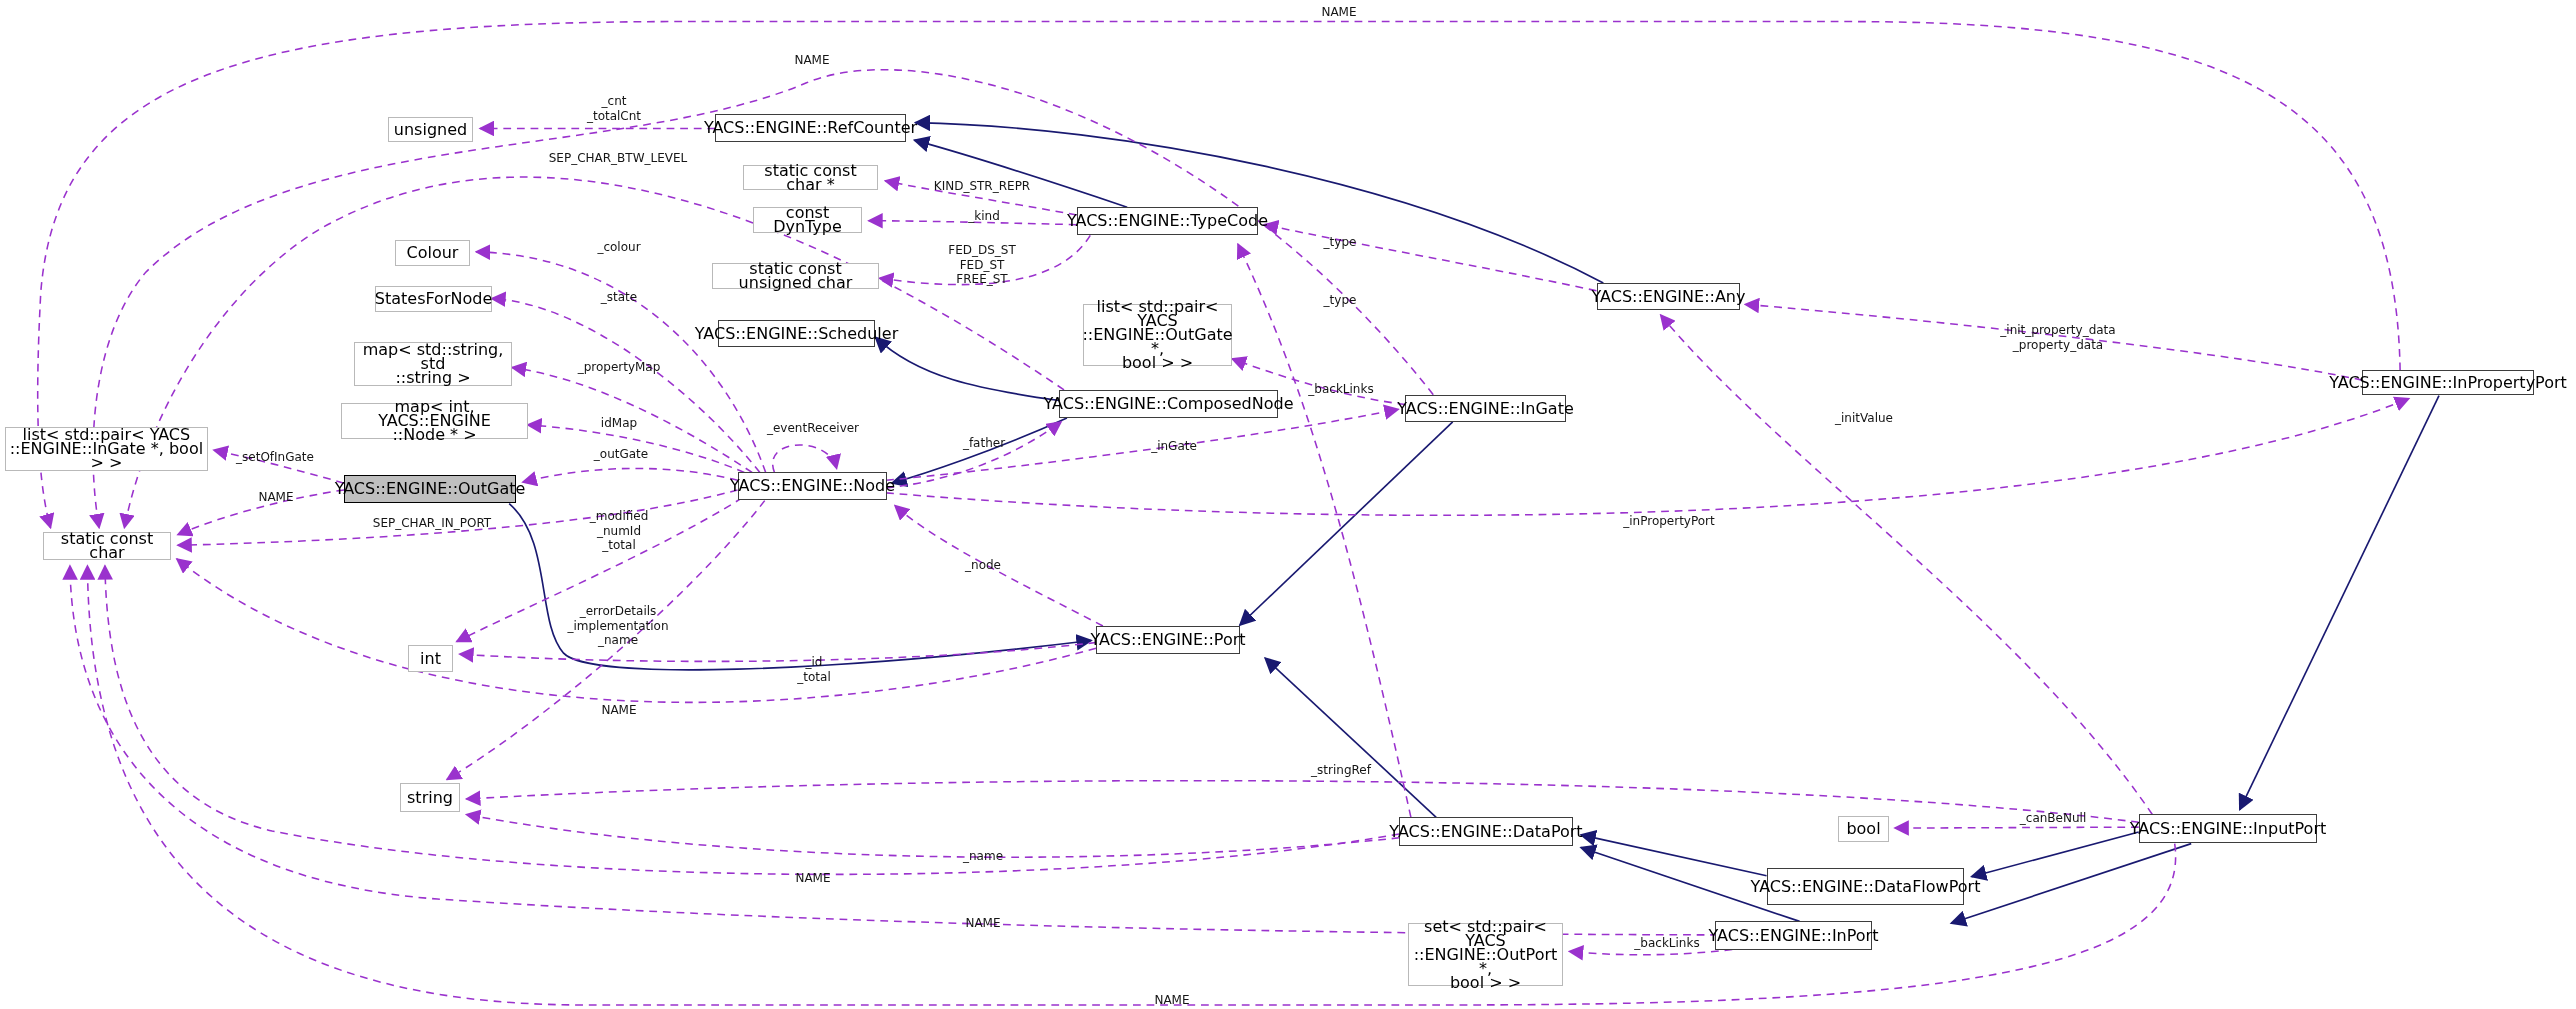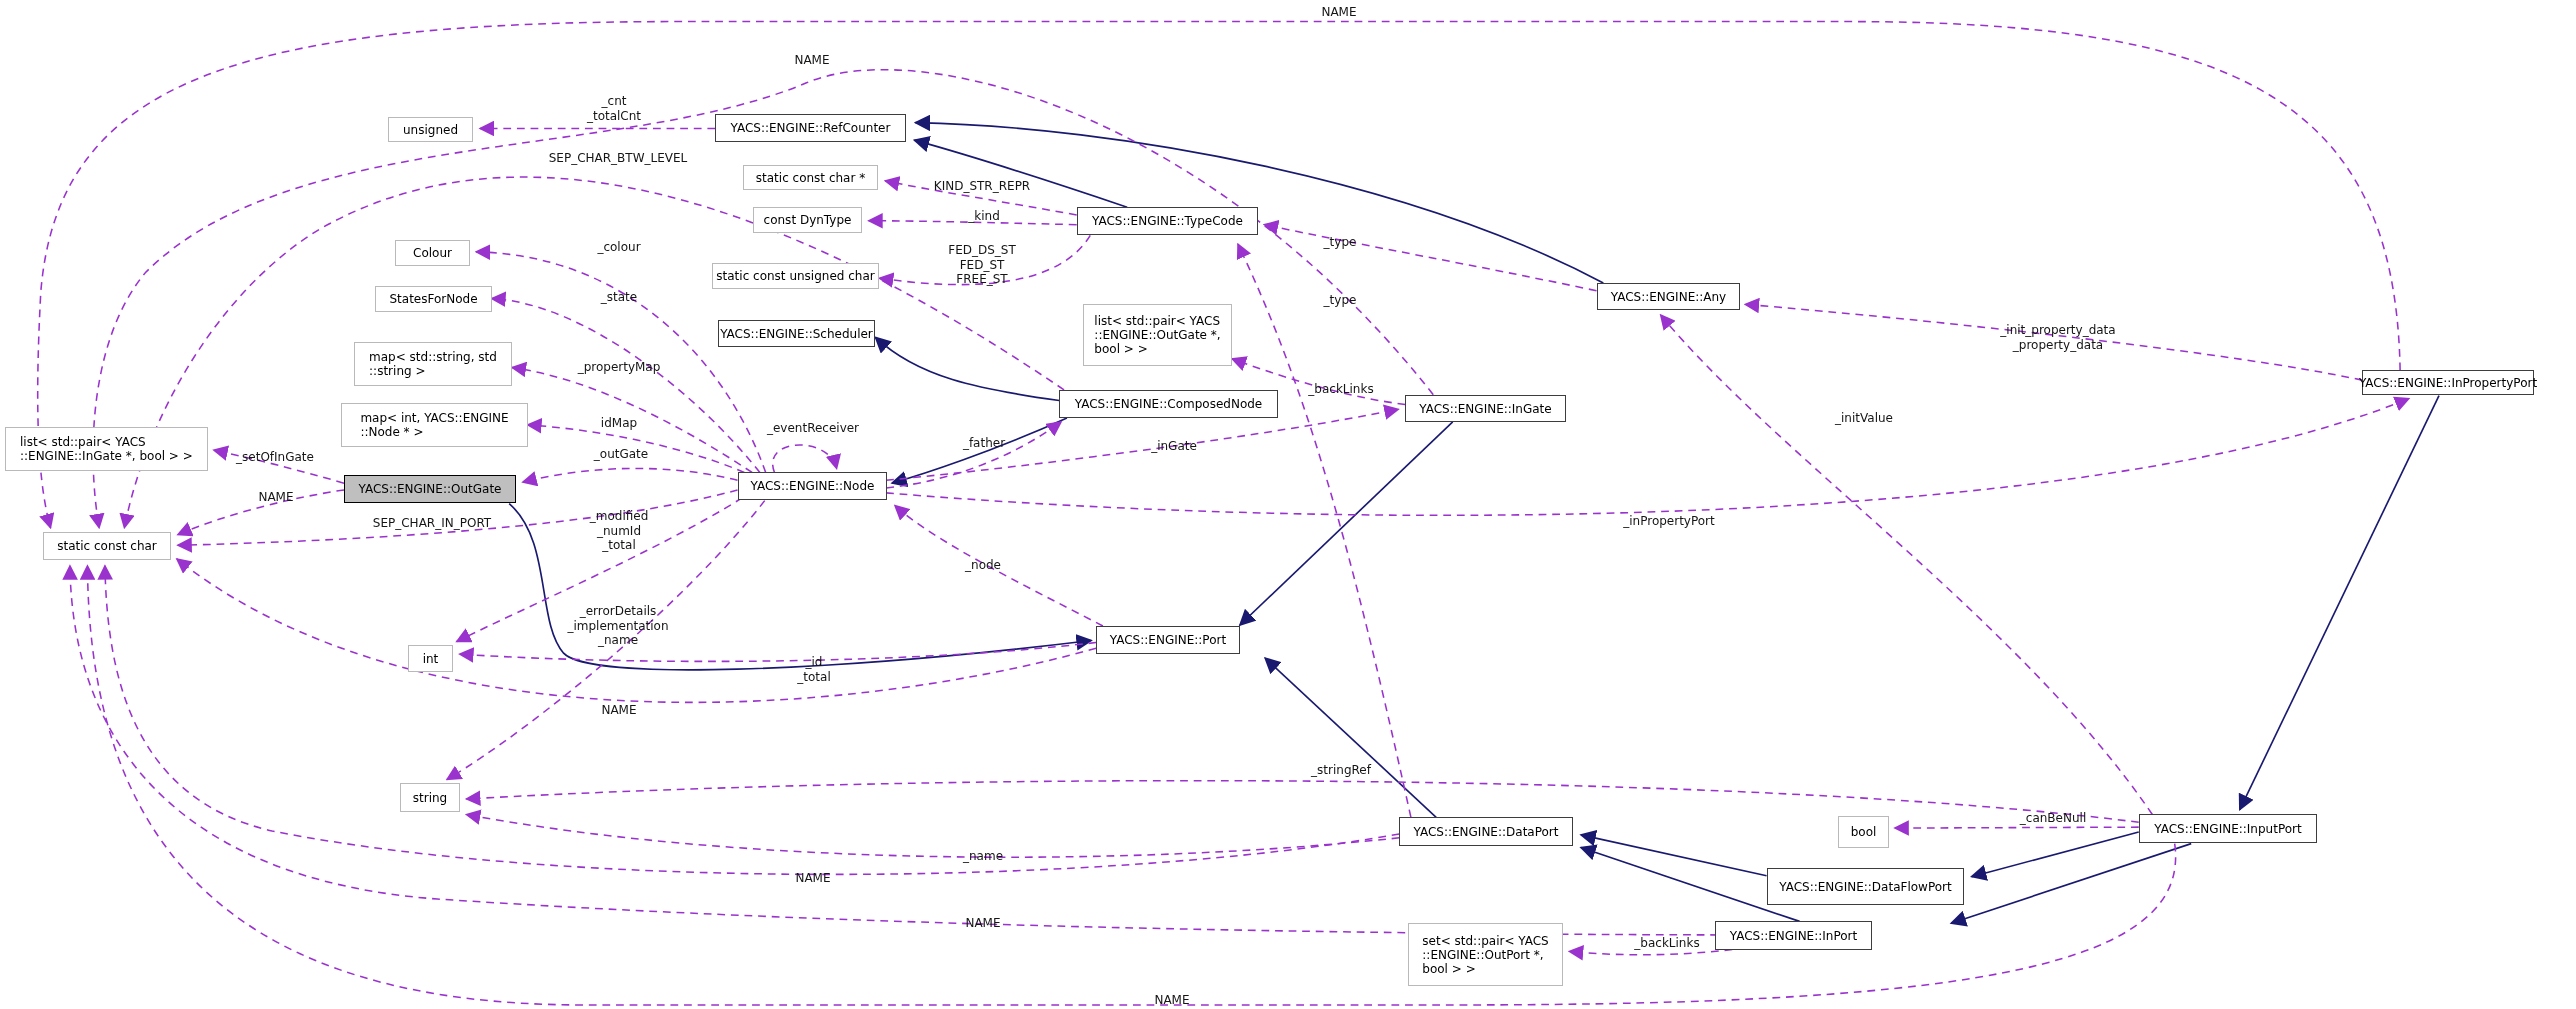--- a/index.html
+++ b/index.html
@@ -1,21 +1,21 @@
 <!DOCTYPE html>
 <html style="--inh: #191970; --use: #9a32cd; --mainbg: #bfbfbf; --border-strong: #3d3d3d; --border-thin: #b9b9b9;"><head>
 <meta charset="utf-8">
 <style>
   :root { --inh:#191970; --use:#9a32cd; --mainbg:#bfbfbf; --border-strong:#3d3d3d; --border-thin:#b9b9b9; }
   html,body{margin:0;padding:0;background:#fff;}
   .stage{position:relative;width:2576px;height:1010px;background:#ffffff;overflow:hidden;
          font-family:"DejaVu Sans","Liberation Sans",sans-serif;}
   .edges{position:absolute;left:0;top:0;z-index:1;}
   .n{position:absolute;z-index:2;display:flex;align-items:center;justify-content:center;
-     font-size:12px;line-height:14px;white-space:pre-line;
+     text-align:center;font-size:16px;line-height:14px;white-space:pre-line;
      background:#ffffff;color:#000;box-sizing:border-box;padding:0 2.9px;}
   .thin{border:1px solid var(--border-thin);}
   .cls{border:1.9px solid var(--border-strong);}
   .main{border:1.9px solid #000;background:var(--mainbg);}
   .el{position:absolute;z-index:3;transform:translate(-50%,-50%);font-size:12px;
       line-height:14.6px;color:#151515;white-space:pre;text-align:center;}
   .ei{fill:none;stroke:var(--inh);stroke-width:1.7;}
   .eu{fill:none;stroke:var(--use);stroke-width:1.6;stroke-dasharray:8 6;}
 </style>
 </head>
@@ -92,35 +92,35 @@
   <div class="n thin" style="left:712px;top:263px;width:167px;height:26px;">static const unsigned char</div>
   <div class="n cls" style="left:718px;top:320px;width:157px;height:27px;">YACS::ENGINE::Scheduler</div>
   <div class="n thin" style="left:1083px;top:304px;width:149px;height:62px;">list&lt; std::pair&lt; YACS
 ::ENGINE::OutGate *,
 bool &gt; &gt;</div>
   <div class="n cls" style="left:1597px;top:283px;width:143px;height:27px;">YACS::ENGINE::Any</div>
   <div class="n thin" style="left:395px;top:240px;width:75px;height:26px;">Colour</div>
   <div class="n thin" style="left:375px;top:286px;width:117px;height:26px;">StatesForNode</div>
   <div class="n thin" style="left:354px;top:342px;width:158px;height:44px;">map&lt; std::string, std
 ::string &gt;</div>
-  <div class="n thin" style="left:341px;top:403px;width:187px;height:44px;">map&lt; int, YACS::ENGINE
+  <div class="n thin" style="left:341px;top:403px;width:187px;height:36px;">map&lt; int, YACS::ENGINE
 ::Node * &gt;</div>
   <div class="n cls" style="left:1059px;top:390px;width:219px;height:28px;">YACS::ENGINE::ComposedNode</div>
   <div class="n cls" style="left:1405px;top:395px;width:161px;height:27px;">YACS::ENGINE::InGate</div>
   <div class="n cls" style="left:738px;top:472px;width:149px;height:28px;">YACS::ENGINE::Node</div>
   <div class="n thin" style="left:4.9px;top:427px;width:203px;height:44px;">list&lt; std::pair&lt; YACS
 ::ENGINE::InGate *, bool &gt; &gt;</div>
   <div class="n main" style="left:344px;top:475px;width:172px;height:28px;">YACS::ENGINE::OutGate</div>
   <div class="n thin" style="left:43px;top:532px;width:128px;height:28px;">static const char</div>
   <div class="n cls" style="left:2362px;top:370px;width:172px;height:25px;">YACS::ENGINE::InPropertyPort</div>
   <div class="n thin" style="left:408px;top:645px;width:45px;height:27px;">int</div>
   <div class="n cls" style="left:1096px;top:626px;width:144px;height:28px;">YACS::ENGINE::Port</div>
   <div class="n thin" style="left:400px;top:783px;width:60px;height:29px;">string</div>
   <div class="n cls" style="left:1399px;top:817px;width:174px;height:29px;">YACS::ENGINE::DataPort</div>
-  <div class="n thin" style="left:1838px;top:816px;width:51px;height:32px;">bool</div>
+  <div class="n thin" style="left:1838px;top:816px;width:51px;height:26px;">bool</div>
   <div class="n cls" style="left:2139px;top:814px;width:178px;height:29px;">YACS::ENGINE::InputPort</div>
   <div class="n cls" style="left:1767px;top:868px;width:197px;height:37px;">YACS::ENGINE::DataFlowPort</div>
   <div class="n cls" style="left:1715px;top:921px;width:157px;height:29px;">YACS::ENGINE::InPort</div>
   <div class="n thin" style="left:1408px;top:923px;width:155px;height:63px;">set&lt; std::pair&lt; YACS
 ::ENGINE::OutPort *,
 bool &gt; &gt;</div>
 
   <span class="el" style="left:1339px;top:11.7px;">NAME</span>
   <span class="el" style="left:812px;top:60px;">NAME</span>
   <span class="el" style="left:614px;top:109px;">_cnt

